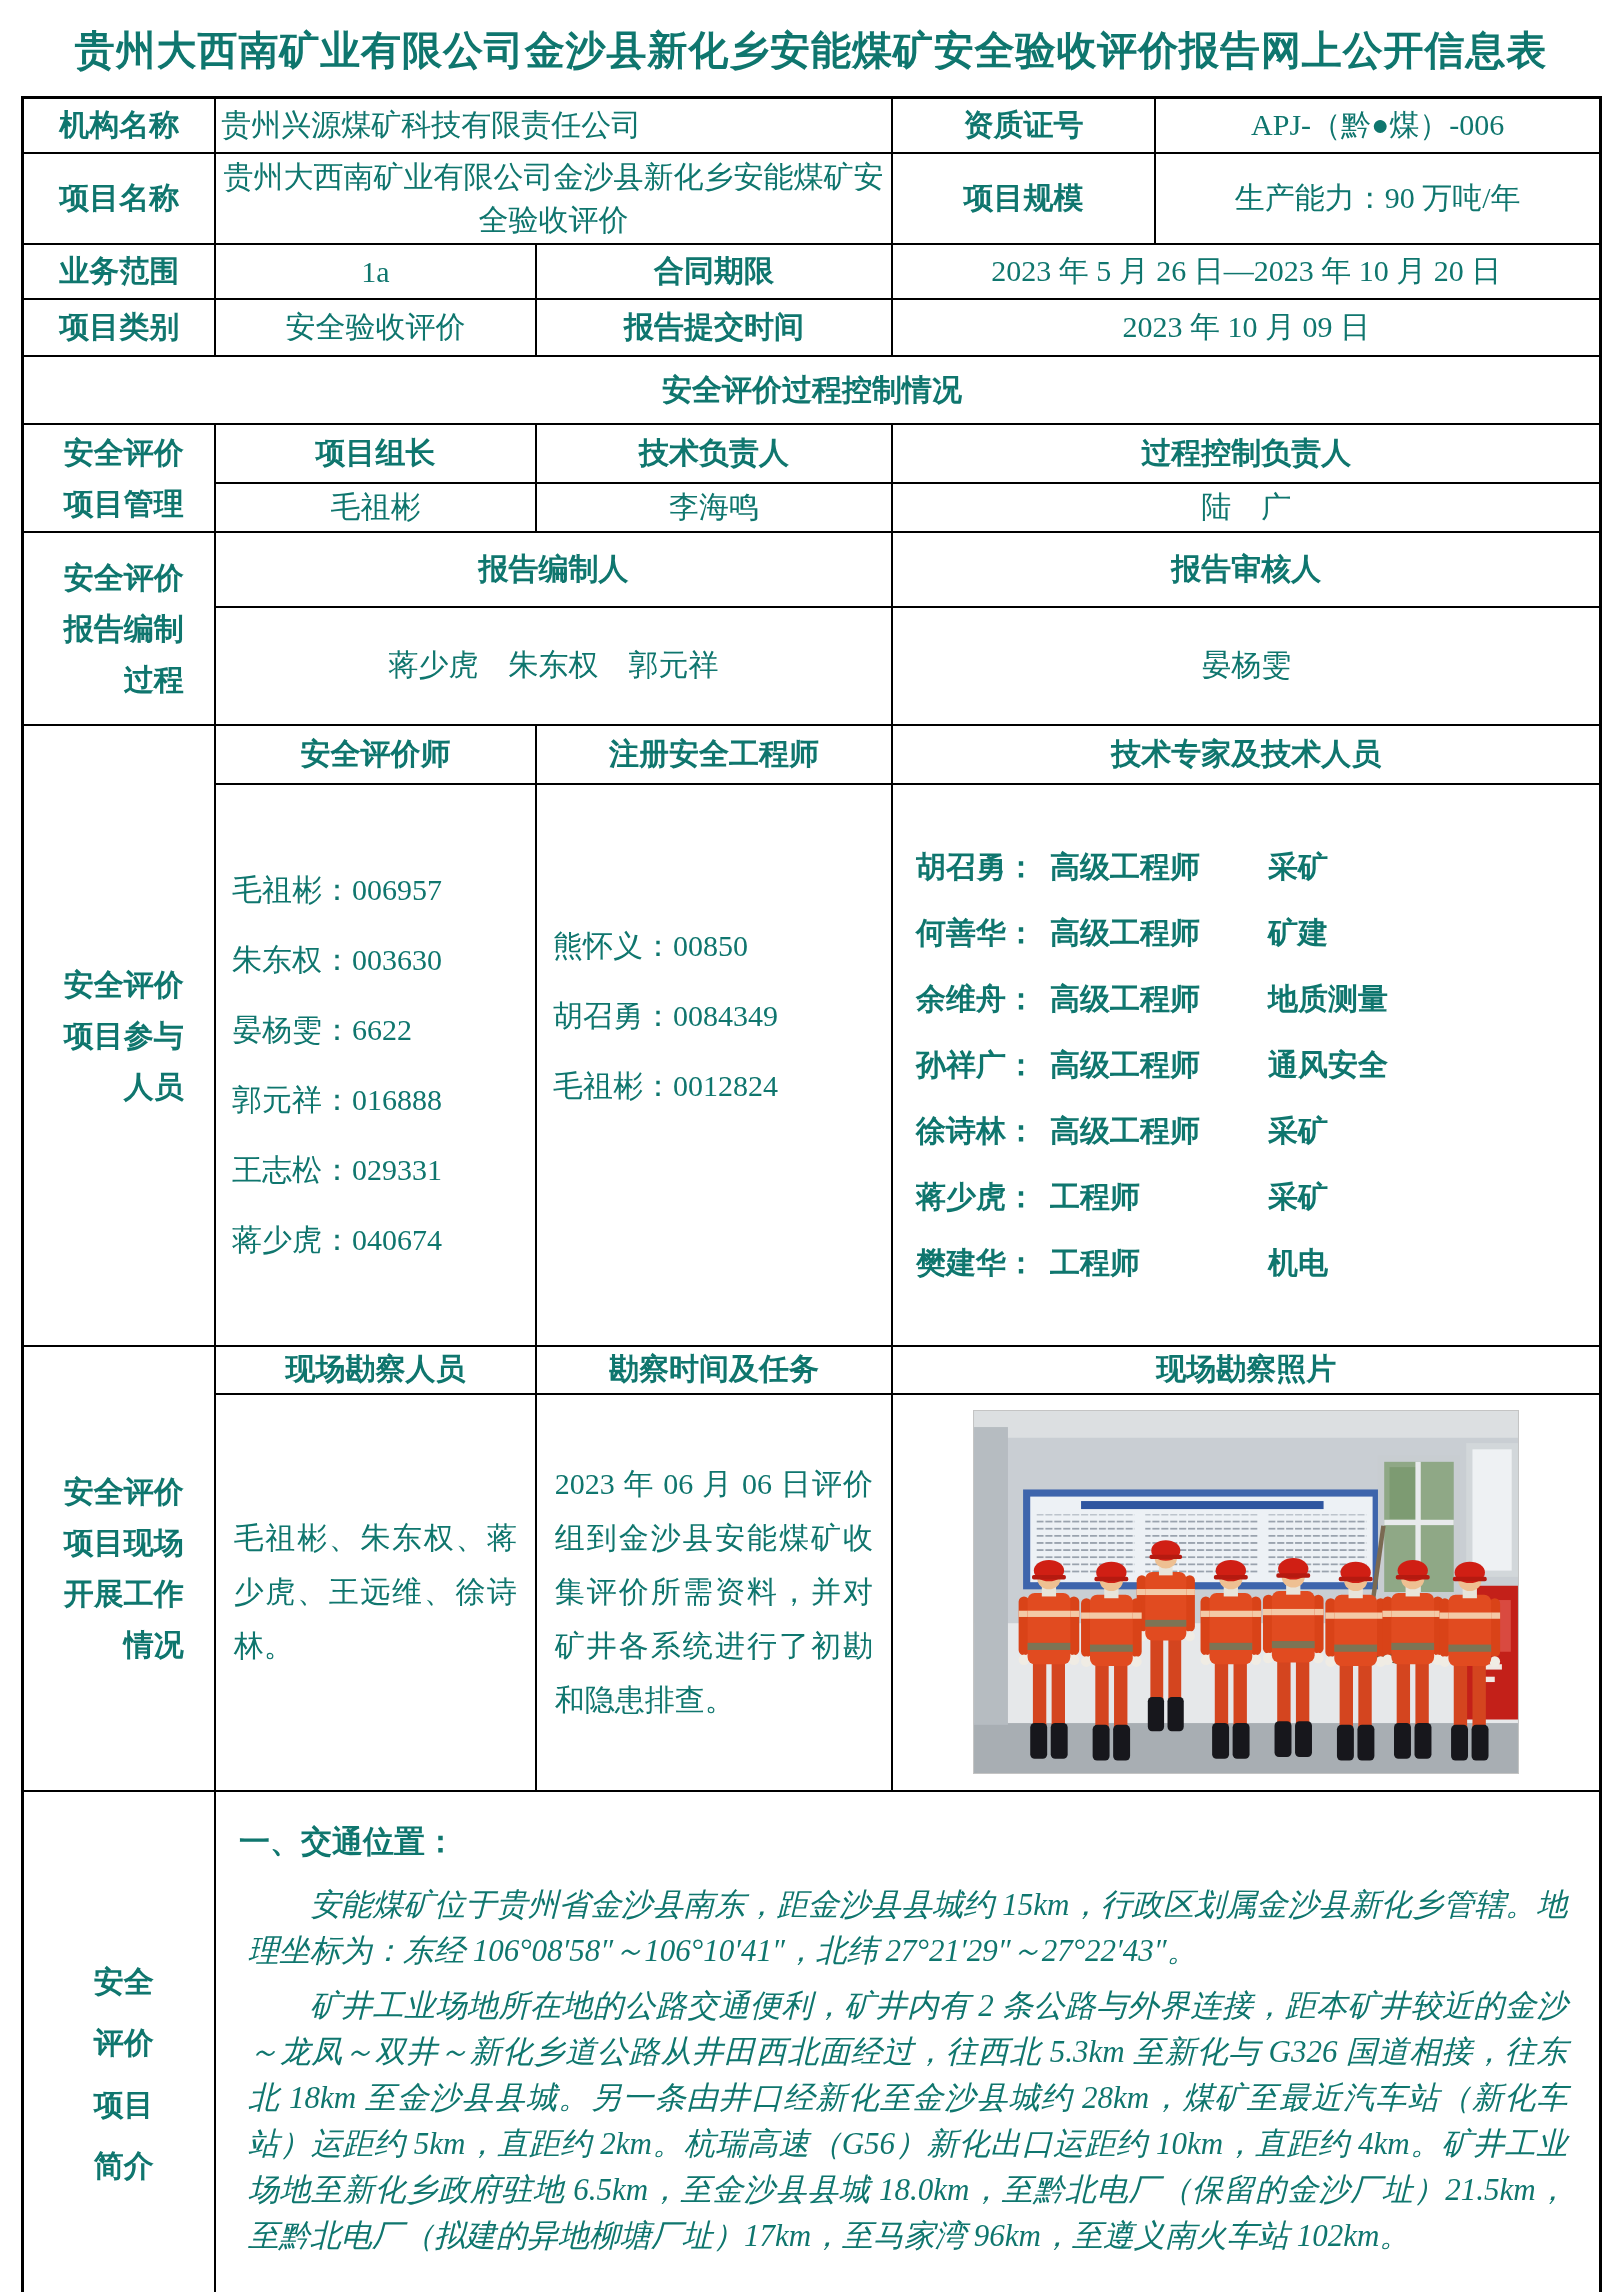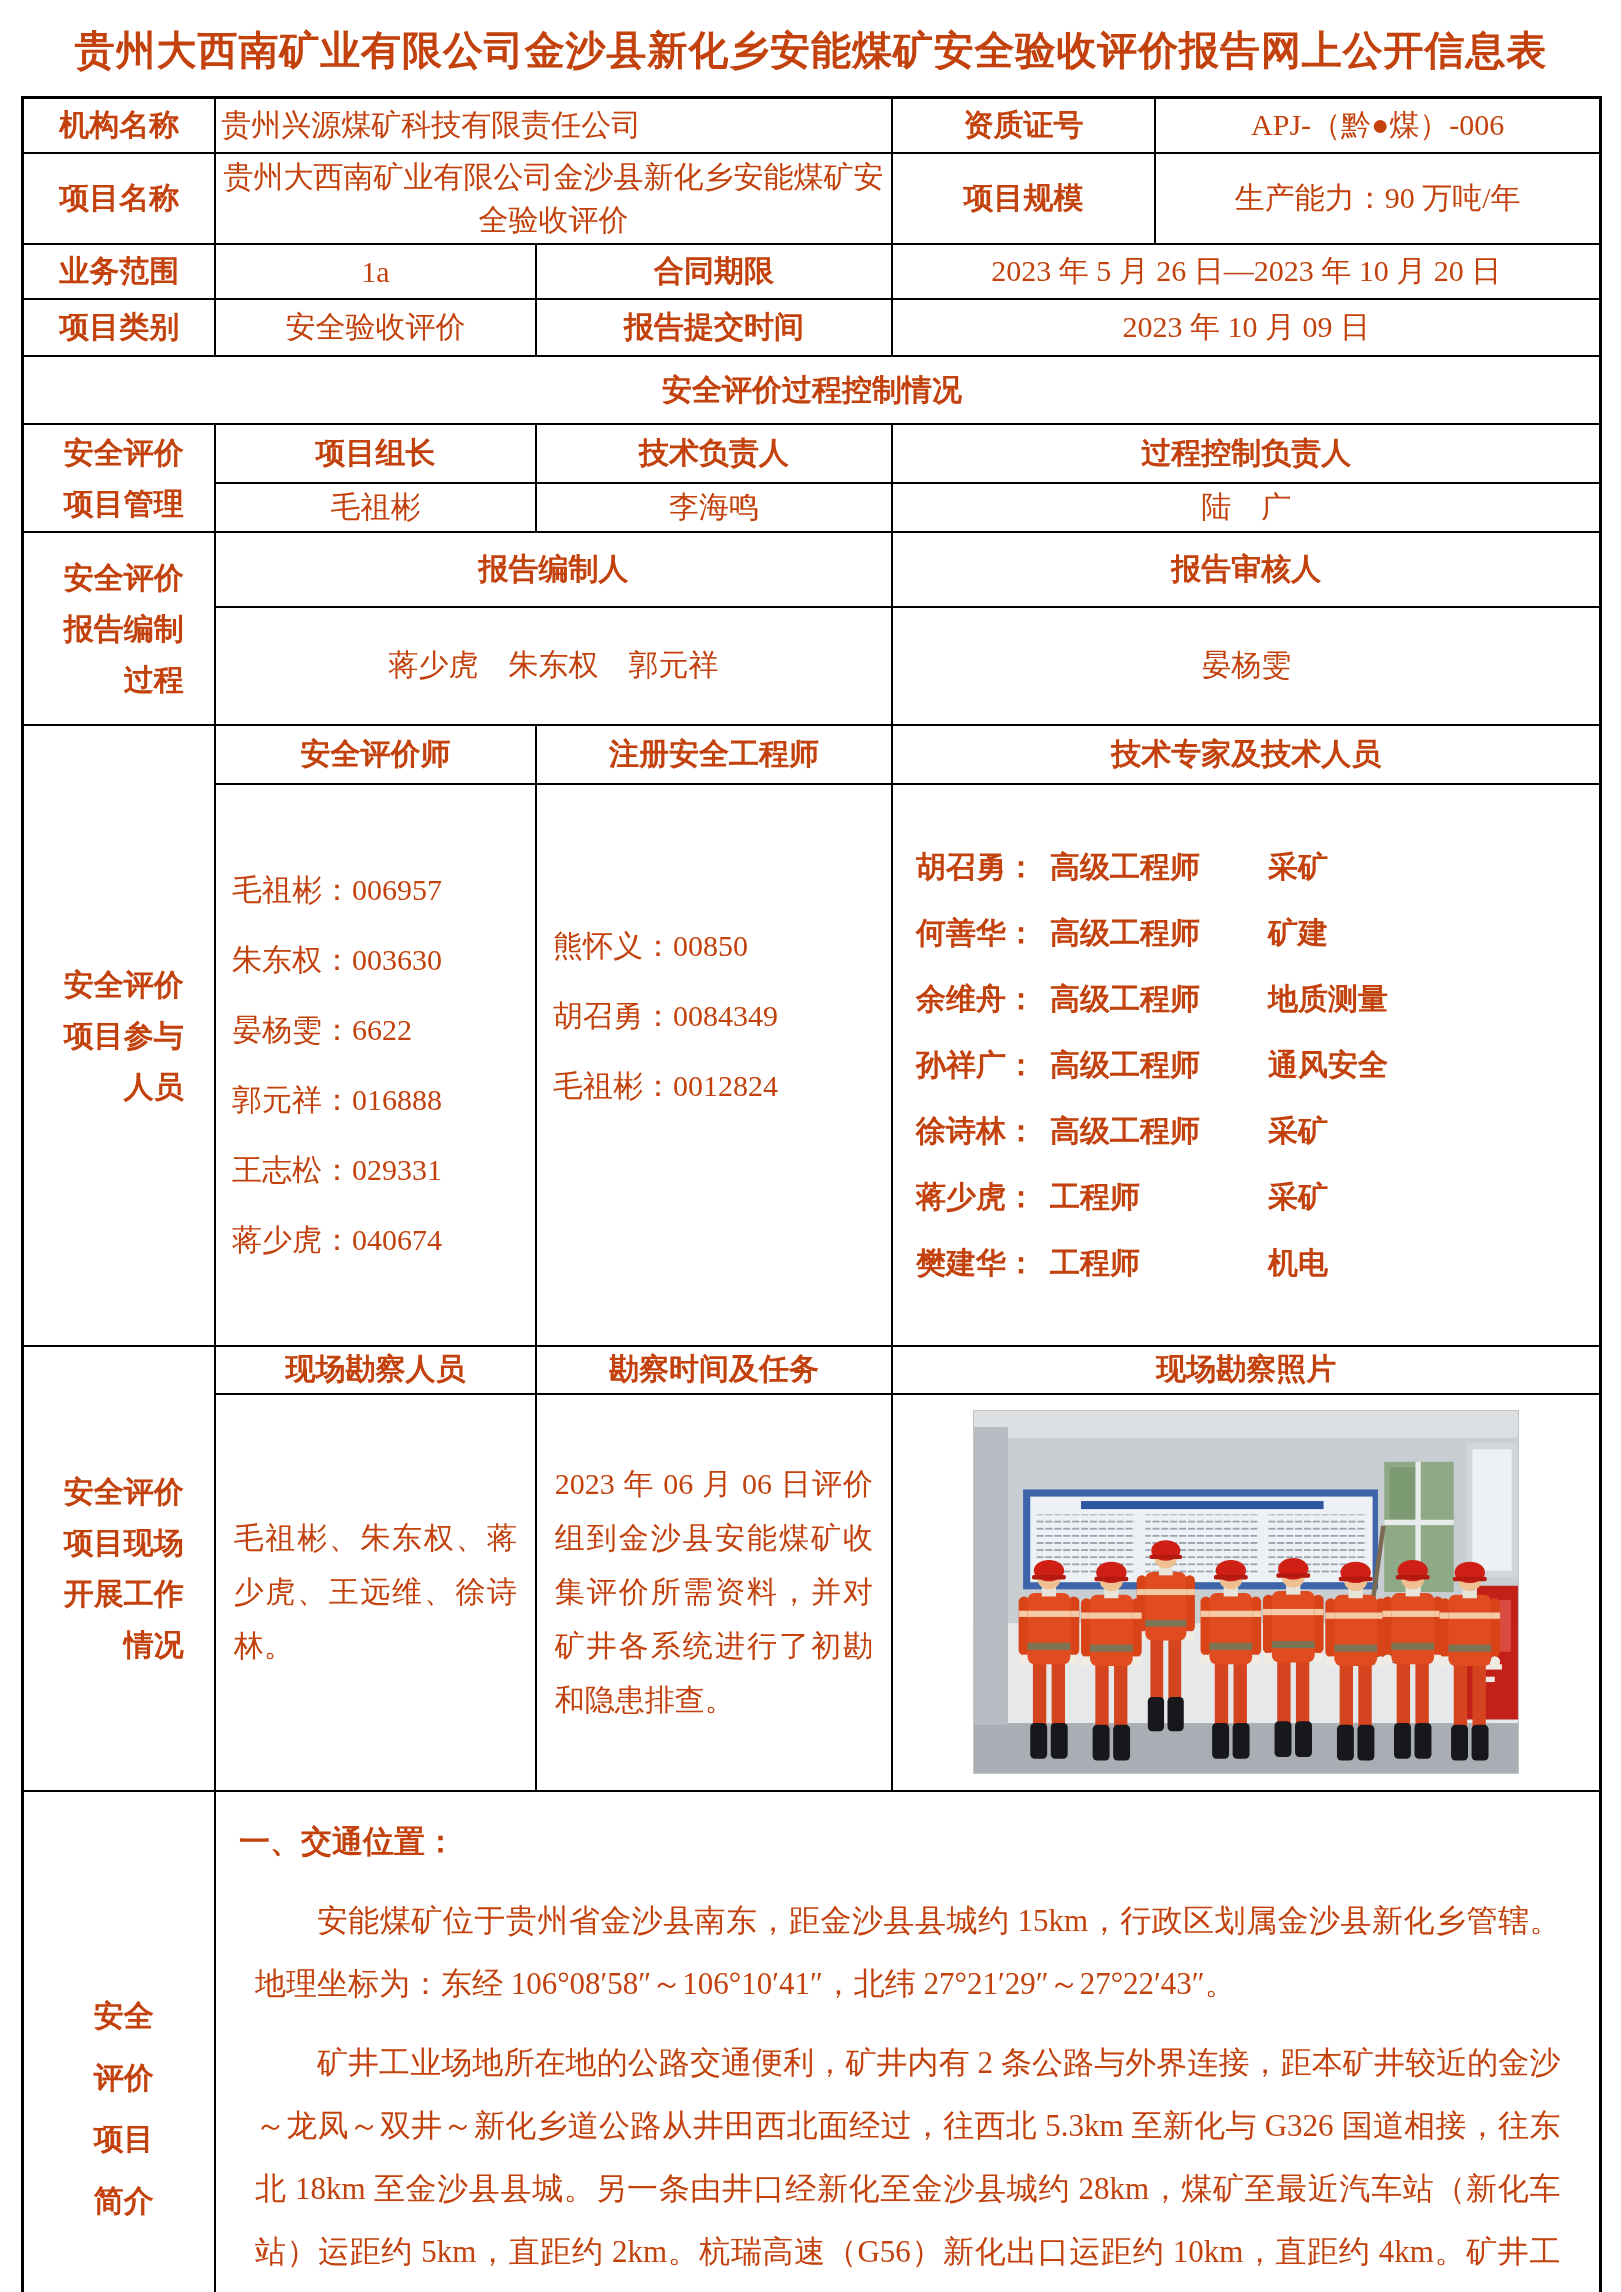--- a/index.html
+++ b/index.html
@@ -1,17 +1,17 @@
 <!DOCTYPE html>
 <html style="font-size:14.3px"><head>
 <meta charset="utf-8">
 <style>
   html,body{margin:0;padding:0;background:#888;}
   .page{position:relative;width:1622px;height:2293px;background:#ffffff;box-sizing:border-box;
-        padding-top:23px;font-family:"Liberation Serif","DejaVu Serif",serif;color:#c2410c;}
+        padding-top:23px;font-family:"Liberation Serif","DejaVu Serif",serif;color:#0f766e;}
   .doc-title{margin:0 21.4px 18px 21.4px;text-align:center;font-size:40px;font-weight:700;
         font-family:"Liberation Sans","DejaVu Sans",sans-serif;letter-spacing:0.9px;}
   table.info-table{border-collapse:collapse;table-layout:fixed;margin-left:21.4px;width:1578px;
         border:3.6px solid #000;}
   td{border:2.7px solid #000;vertical-align:middle;text-align:center;font-size:30px;
      padding:1.8px 5.3px;box-sizing:border-box;overflow:hidden;}
   td.lbl{font-family:"Liberation Sans","DejaVu Sans",sans-serif;font-weight:700;}
   td.sec{font-family:"Liberation Sans","DejaVu Sans",sans-serif;font-weight:700;}
   td.val{font-family:"Liberation Serif","DejaVu Serif",serif;}
   td.left{text-align:left;}
@@ -26,21 +26,21 @@
   .expert-row{display:flex;line-height:66px;white-space:nowrap;font-weight:bold;}
   .e-name{width:134px;text-align:left;}
   .e-title{width:218px;text-align:left;}
   .e-field{text-align:right;}
   .survey-text{padding:3.6px 12.5px;text-align:justify;line-height:54px;}
   .photo-cell{padding:0;}
   .photo{width:544px;height:362px;margin:0 auto;border:0.9px solid #c4c4c4;background:#cfd3d6;}
   .intro-cell{vertical-align:top;text-align:left;padding:18px 23px 0 23px;}
   .intro-head{margin:0;font-weight:700;font-family:"Liberation Sans","DejaVu Sans",sans-serif;
         font-size:31px;line-height:63px;}
-  .intro-para{margin:16px;font-size:31px;line-height:63px;text-indent:2em;text-align:justify;}
+  .intro-para{margin:9px;font-size:31px;line-height:46px;text-indent:2em;text-align:justify;font-style:italic;}
 </style>
 </head>
 <body>
 
 <div class="page">
 
   <h1 class="doc-title">贵州大西南矿业有限公司金沙县新化乡安能煤矿安全验收评价报告网上公开信息表</h1>
 
   <table class="info-table">
     <colgroup>

